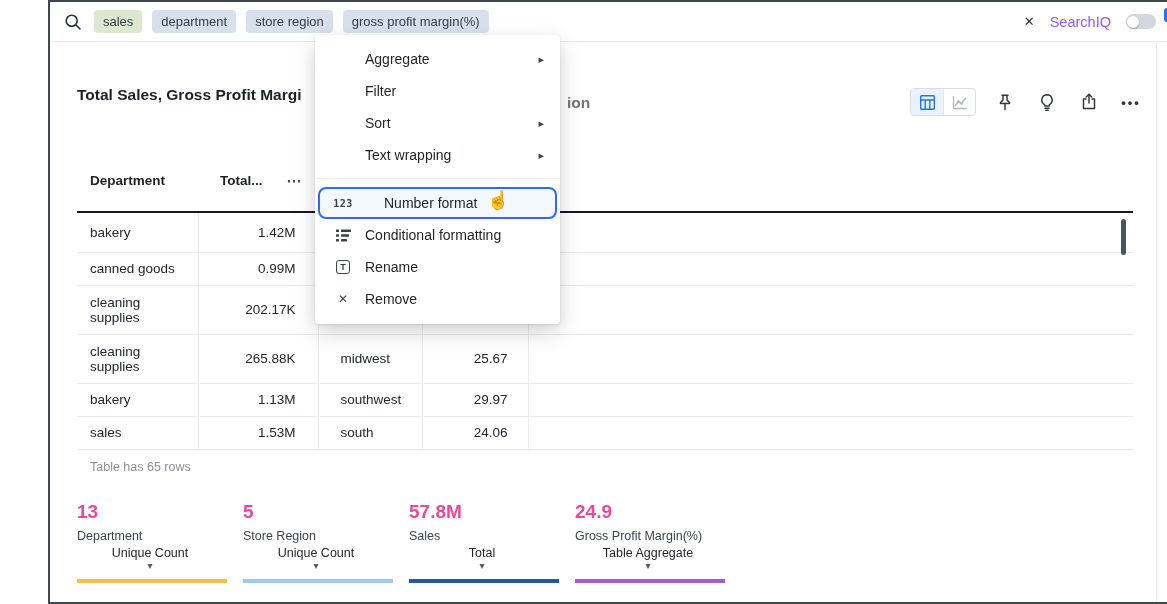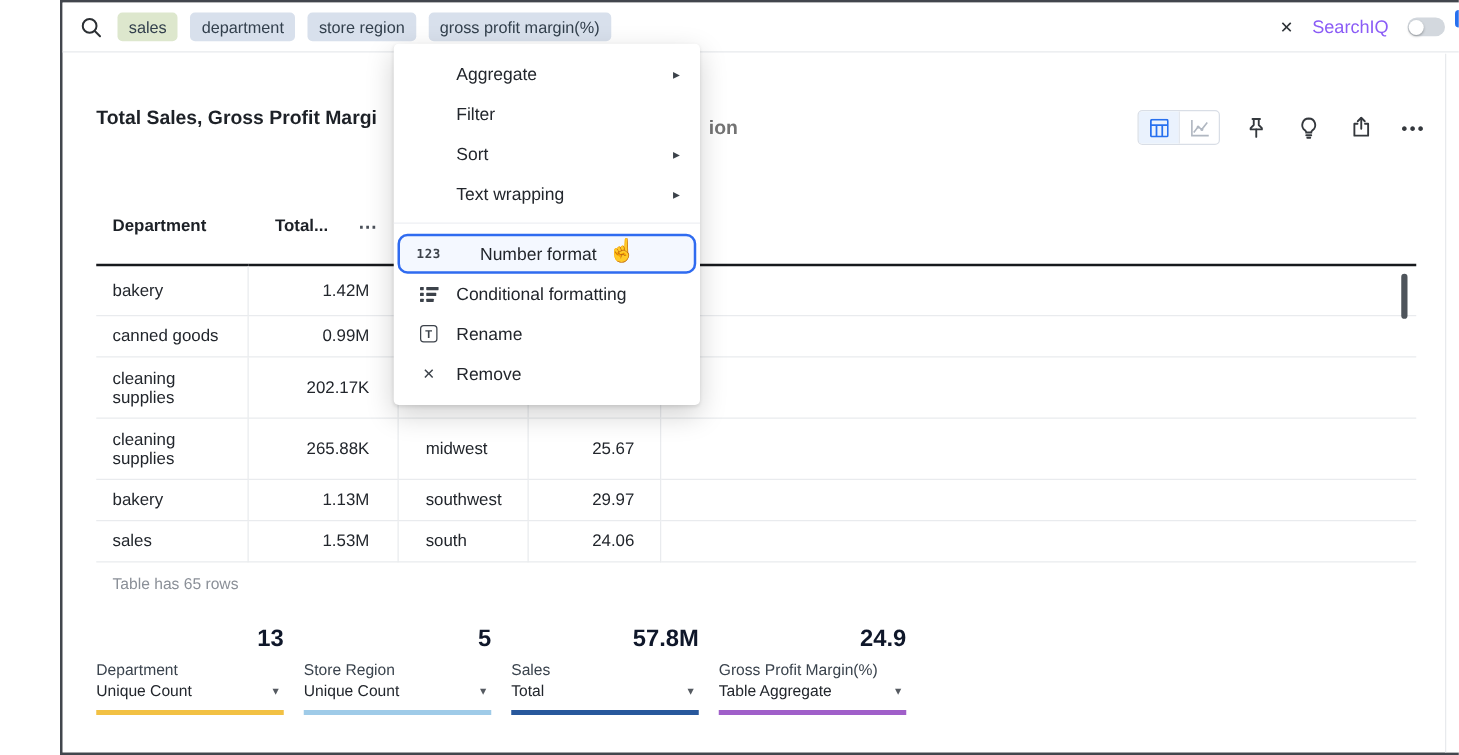--- a/index.html
+++ b/index.html
@@ -64,24 +64,24 @@
   td.c-region { padding-left: 22px; }
   tr.r40 { height: 40px; } tr.r33 { height: 33px; } tr.r49 { height: 49px; }
 
   .table-footer { position: absolute; left: 40px; top: 458px; font-size: 12.5px; color: #8b9098; }
   .scroll-thumb { position: absolute; left: 1071px; top: 217px; width: 5px; height: 36px;
                   background: #4e545b; border-radius: 3px; cursor: grab; }
 
   
   .cards { position: absolute; left: 27px; top: 499px; display: flex; gap: 16px; }
   .card { width: 150px; }
-  .card-value { font-size: 19px; font-weight: 700; color: #0f172a; text-align: right; }
+  .card-value { font-size: 19px; font-weight: 700; color: #ec4899; }
   .card-name { font-size: 12.5px; color: #3a434d; margin-top: 6px; }
   .card-agg { font-size: 12.5px; color: #22262c; margin-top: 3px; display: flex;
-              align-items: center; justify-content: space-between; padding-right: 4px; cursor: pointer; }
+              align-items: center; justify-content: flex-start; padding-right: 4px; cursor: pointer; flex-direction: column; }
   .card-agg .chev { color: #555a61; font-size: 10px; }
   .card-bar { height: 4px; margin-top: 8px; }
 
   
   .menu { position: absolute; left: 265px; top: 33px; width: 245px; background: #fff;
           border-radius: 4px; box-shadow: 0 1px 3px rgba(0,0,0,.10), 0 8px 22px rgba(0,0,0,.18);
           padding: 8px 0 9px; z-index: 40; }
   .menu-item { height: 32px; display: flex; align-items: center; padding: 0 16px 0 50px;
                font-size: 14px; color: #22262c; position: relative; cursor: pointer; }
   .menu-item .arrow { margin-left: auto; color: #3c424a; font-size: 11px; }

